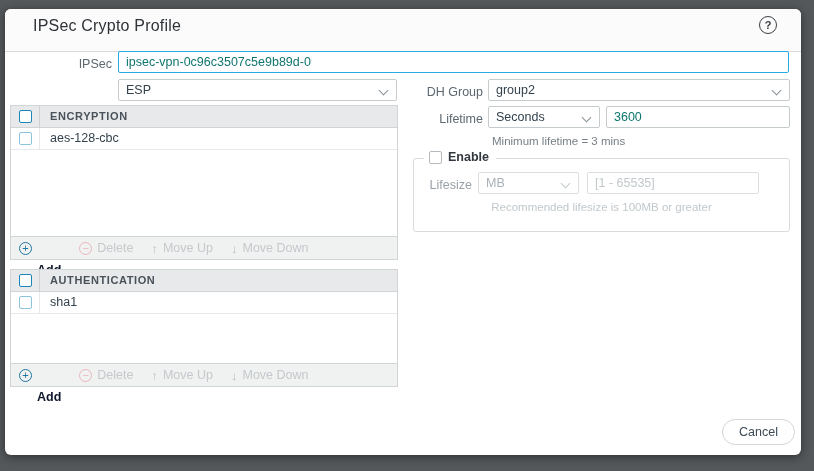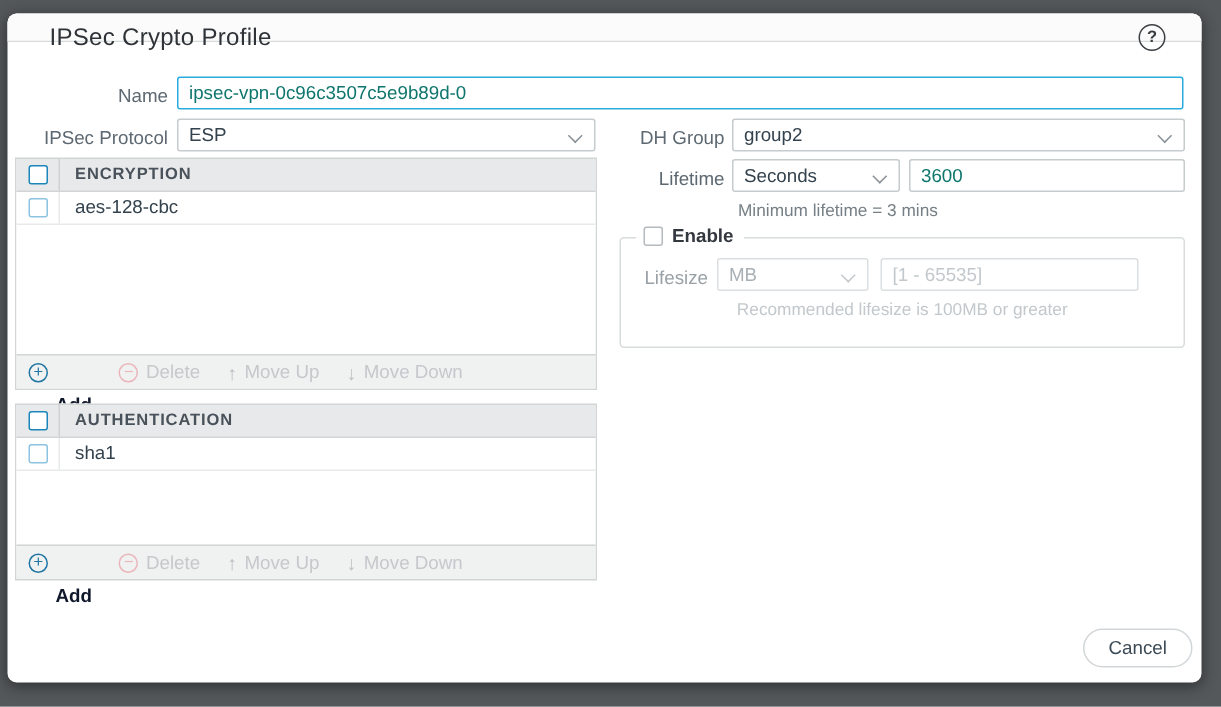--- a/index.html
+++ b/index.html
@@ -11,21 +11,21 @@
     overflow:hidden;
   }
   .backdrop { position:absolute; inset:0; background:#54585b; }
   .dialog {
     position:absolute; left:5px; top:9px; width:796px; height:446px;
     background:#ffffff; border-radius:6px;
     box-shadow:0 2px 10px rgba(0,0,0,.45);
   }
   
   .dlg-header {
-    position:absolute; left:0; top:0; right:0; height:19px;
+    position:absolute; left:0; top:0; right:0; height:43px;
     background:#fbfbfb; border-bottom:1px solid #d8dadb;
     border-radius:6px 6px 0 0;
   }
   .dlg-title {
     position:absolute; left:28px; top:0; line-height:33px;
     font-size:16px; color:#2f3338; font-weight:500; letter-spacing:.2px;
   }
   .help-btn {
     position:absolute; right:24px; top:7px; width:18px; height:18px;
     border:1.5px solid #3c3f42; border-radius:50%;
@@ -126,24 +126,23 @@
 <body>
 
 <div class="backdrop">
   <div class="dialog">
 
     <div class="dlg-header">
       <div class="dlg-title">IPSec Crypto Profile</div>
       <button class="help-btn">?</button>
     </div>
 
-    <div class="lbl" style="left:0;top:44px;width:107px;">Name</div>
+    <div class="lbl" style="left:0;top:44px;width:107px;">IPSec</div>
     <input class="txt-input focused" style="left: 113px; top: 42px; width: 671px;" type="text" value="ipsec-vpn-0c96c3507c5e9b89d-0">
 
-    <div class="lbl" style="left:0;top:72px;width:107px;">IPSec Protocol</div>
     <div class="sel" style="left:113px;top:70px;width:279px;">
       <span>ESP</span>
       <span class="chev"></span>
     </div>
 
     <div class="lbl" style="left:370px;top:72px;width:108px;">DH Group</div>
     <div class="sel" style="left:483px;top:70px;width:302px;">
       <span>group2</span>
       <span class="chev"></span>
     </div>

